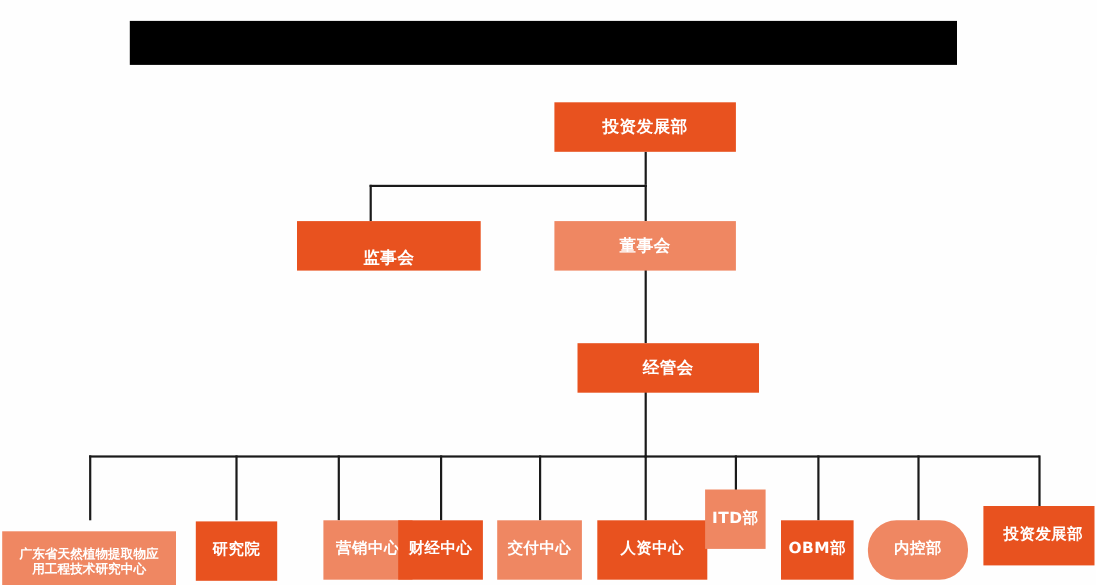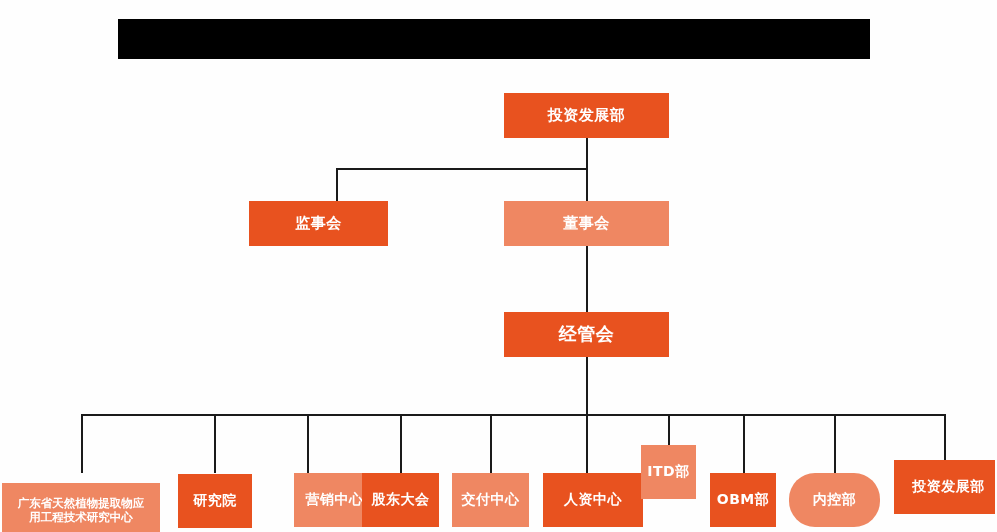--- a/index.html
+++ b/index.html
@@ -50,21 +50,21 @@
     letter-spacing: 0.5px;
     line-height: 1.25;
     padding: 2px 4px;
     z-index: 3;
   }
   .node.dark  { background: #e8521f; }
   .node.light { background: #ef8762; }
 
   .node.lvl1 { font-size: 15px; }
   .node.lvl2 { font-size: 15px; }
-  .node.lvl3 { font-size: 18px; }
+  .node.lvl3 { font-size: 15px; margin-left: 21px; }
   .node.leaf { font-size: 14px; }
   .node.leaf.small { font-size: 11.5px; letter-spacing: 0px; }
 
   
   .line {
     position: absolute;
     background: #1a1a1a;
     z-index: 1;
   }
   .line.v { width: 2px; }
@@ -101,21 +101,21 @@
   <div class="line v" style="left:586px; top:414px; height:59px;"></div>
   <div class="line v" style="left:668px; top:414px; height:59px;"></div>
   <div class="line v" style="left:743px; top:414px; height:59px;"></div>
   <div class="line v" style="left:834px; top:414px; height:59px;"></div>
   <div class="line v" style="left:944px; top:414px; height:59px;"></div>
 
   <div class="node lvl1 dark" style="left:504px; top:93px; width:165px; height:45px;">
     <span>投资发展部</span>
   </div>
 
-  <div class="node lvl2 dark" style="left:249px; top:201px; width:139px; height:45px;">
+  <div class="node lvl2 dark" style="left:270px; top:201px; width:167px; height:45px;align-items:flex-end;">
     <span>监事会</span>
   </div>
   <div class="node lvl2 light" style="left:504px; top:201px; width:165px; height:45px;">
     <span>董事会</span>
   </div>
 
   <div class="node lvl3 dark" style="left:504px; top:312px; width:165px; height:45px;">
     <span>经管会</span>
   </div>
 
@@ -128,21 +128,21 @@
 
   <div class="node leaf dark" style="left:178px; top:474px; width:74px; height:54px;">
     <span>研究院</span>
   </div>
 
   <div class="node leaf light" style="left:267px; top:473px; width:81px; height:54px;margin-left:27px;">
     <span>营销中心</span>
   </div>
 
   <div class="node leaf dark" style="left:362px; top:473px; width:77px; height:54px;">
-    <span>股东大会</span>
+    <span>财经中心</span>
   </div>
 
   <div class="node leaf light" style="left:452px; top:473px; width:77px; height:54px;">
     <span>交付中心</span>
   </div>
 
   <div class="node leaf dark" style="left:543px; top:473px; width:100px; height:54px;text-align:right;">
     <span>人资中心</span>
   </div>
 

